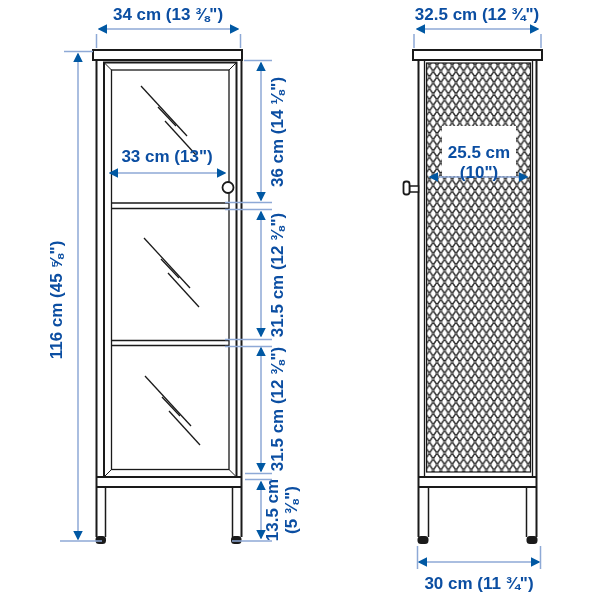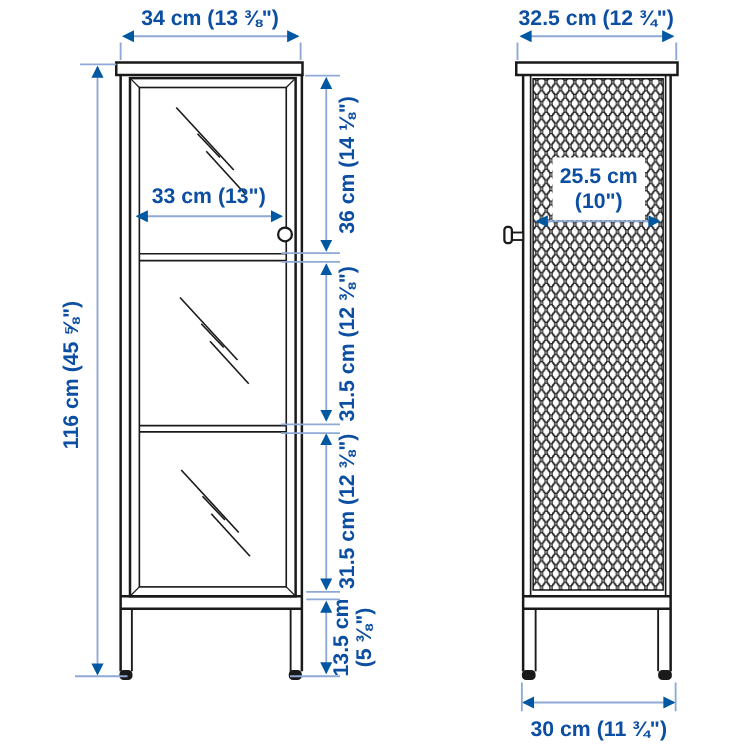--- a/index.html
+++ b/index.html
@@ -153,20 +153,20 @@
 
   <div class="label rot" style="left:203px;top:265px;width:150px;height:20px;">31.5 cm (12 ⅜")</div>
 
   <div class="label rot" style="left:203px;top:399px;width:150px;height:20px;">31.5 cm (12 ⅜")</div>
 
   <div class="label rot two-line" style="left:242px;top:490px;width:80px;height:40px;">
     <span>13.5 cm</span>
     <span>(5 ⅜")</span>
   </div>
 
-  <div class="label two-line" style="left:429px;top:129px;width:100px;height:44px;">
+  <div class="label two-line" style="left:429px;top:141px;width:100px;height:44px;">
     <span>25.5 cm</span>
     <span>(10")</span>
   </div>
 
   <div class="label" style="left:399px;top:574px;width:160px;height:20px;">30 cm (11 ¾")</div>
 
 </div>
 
 </body></html>

